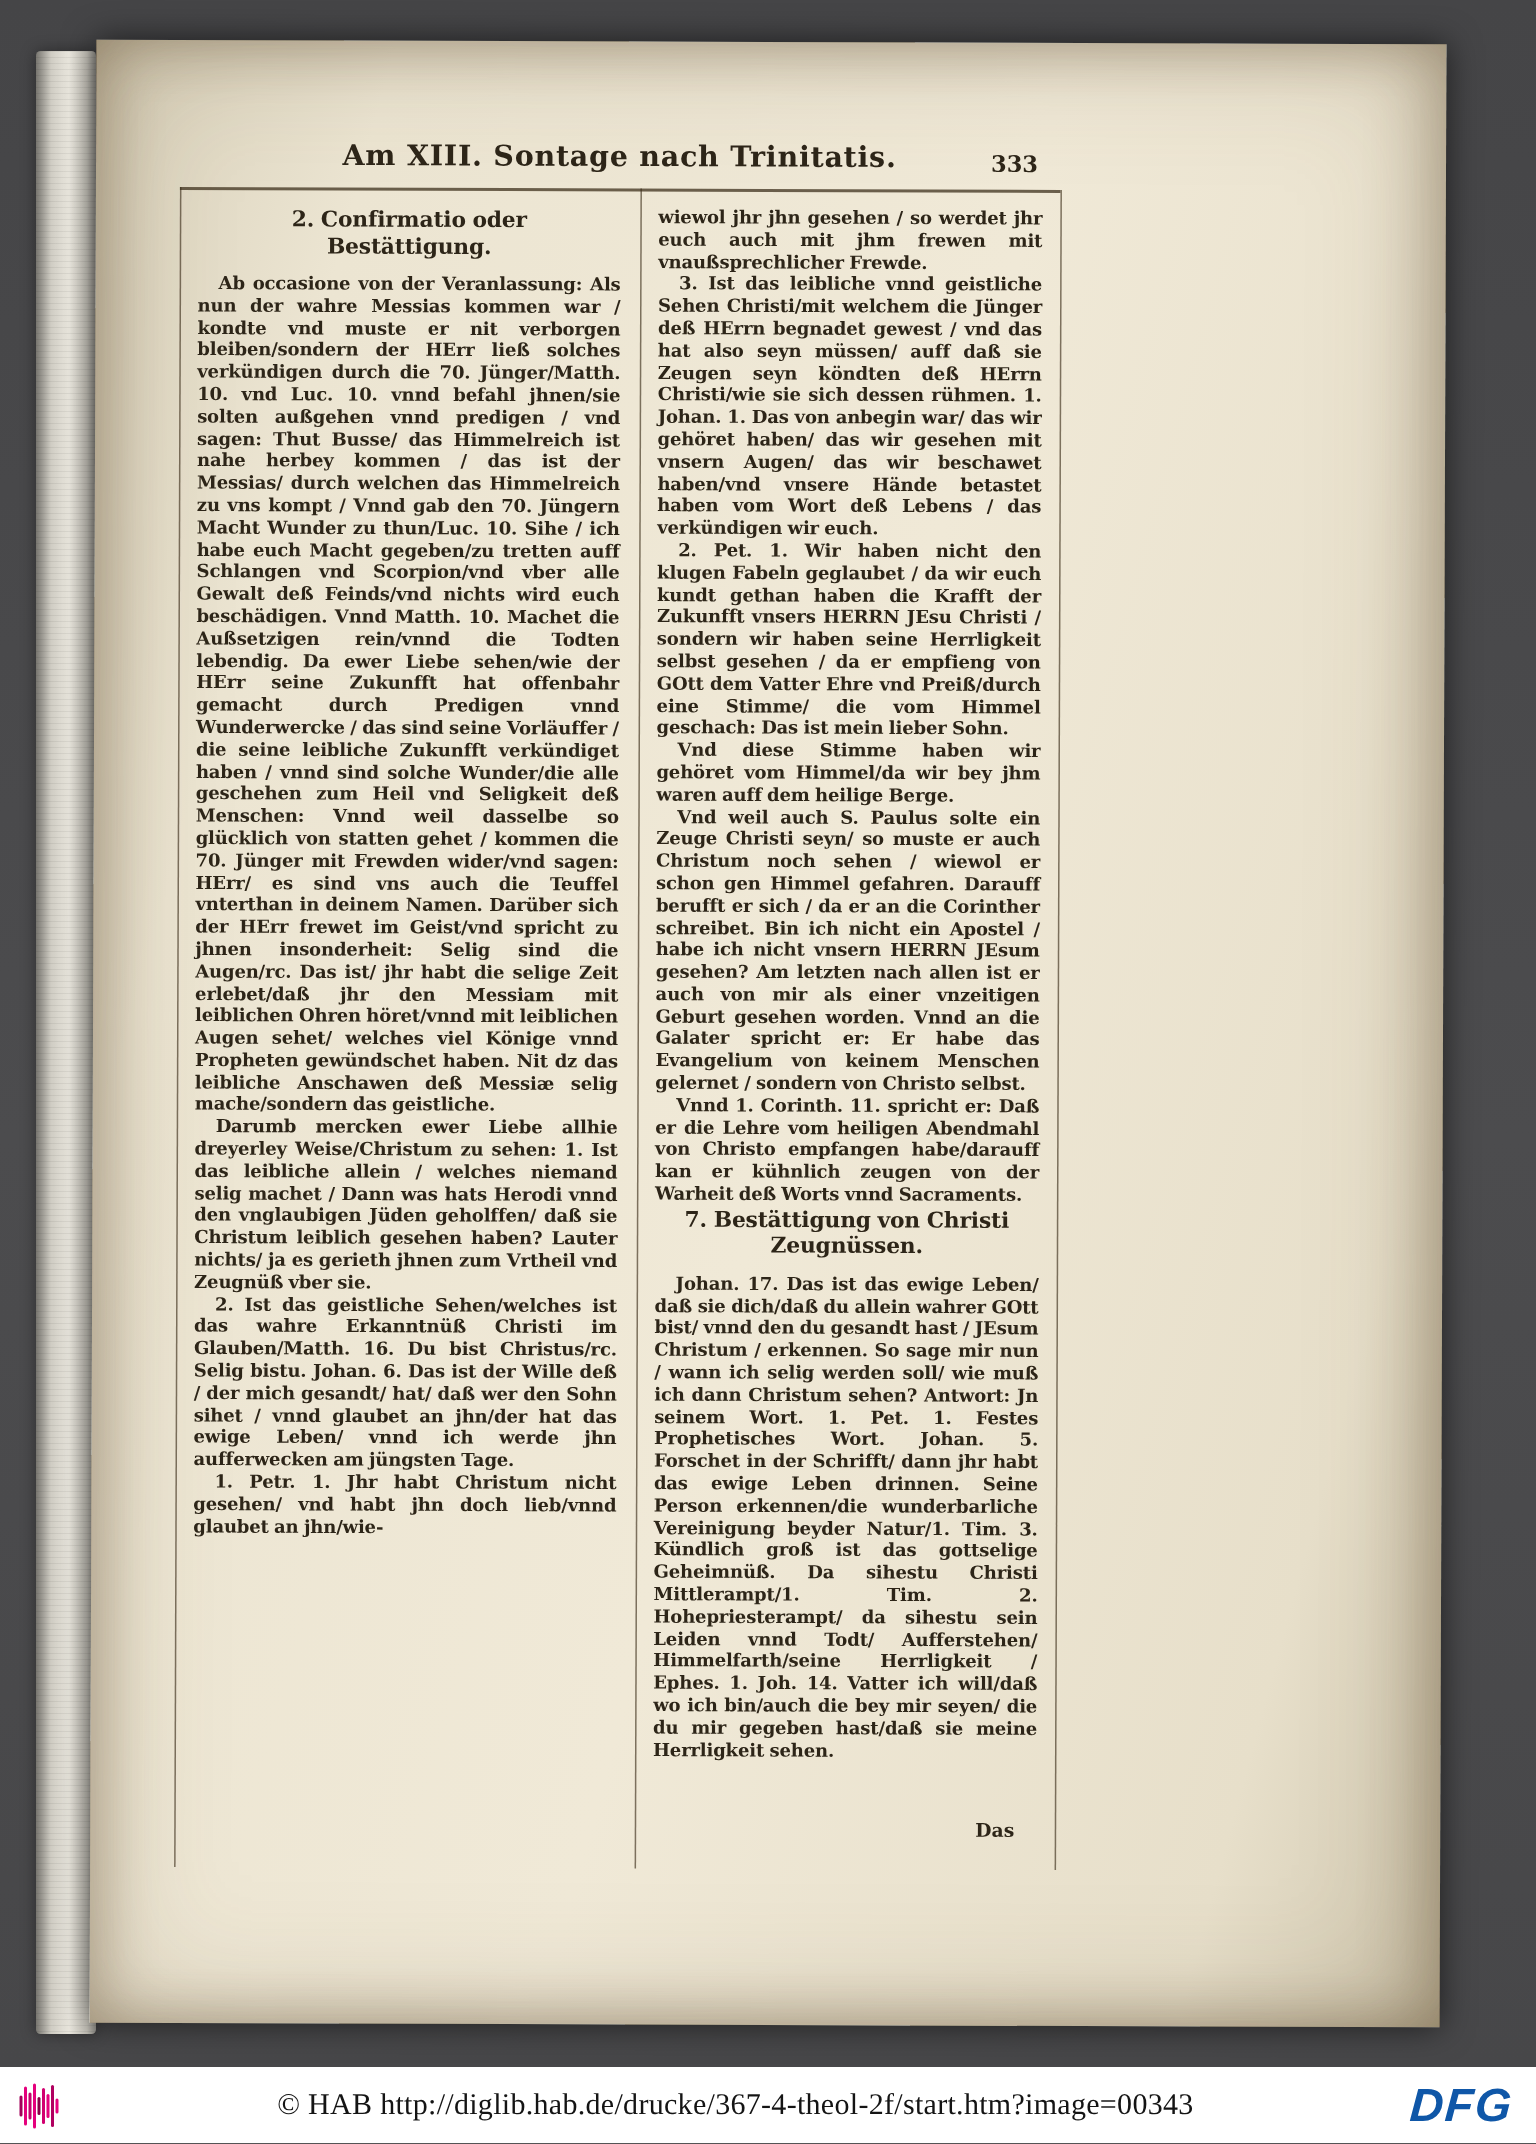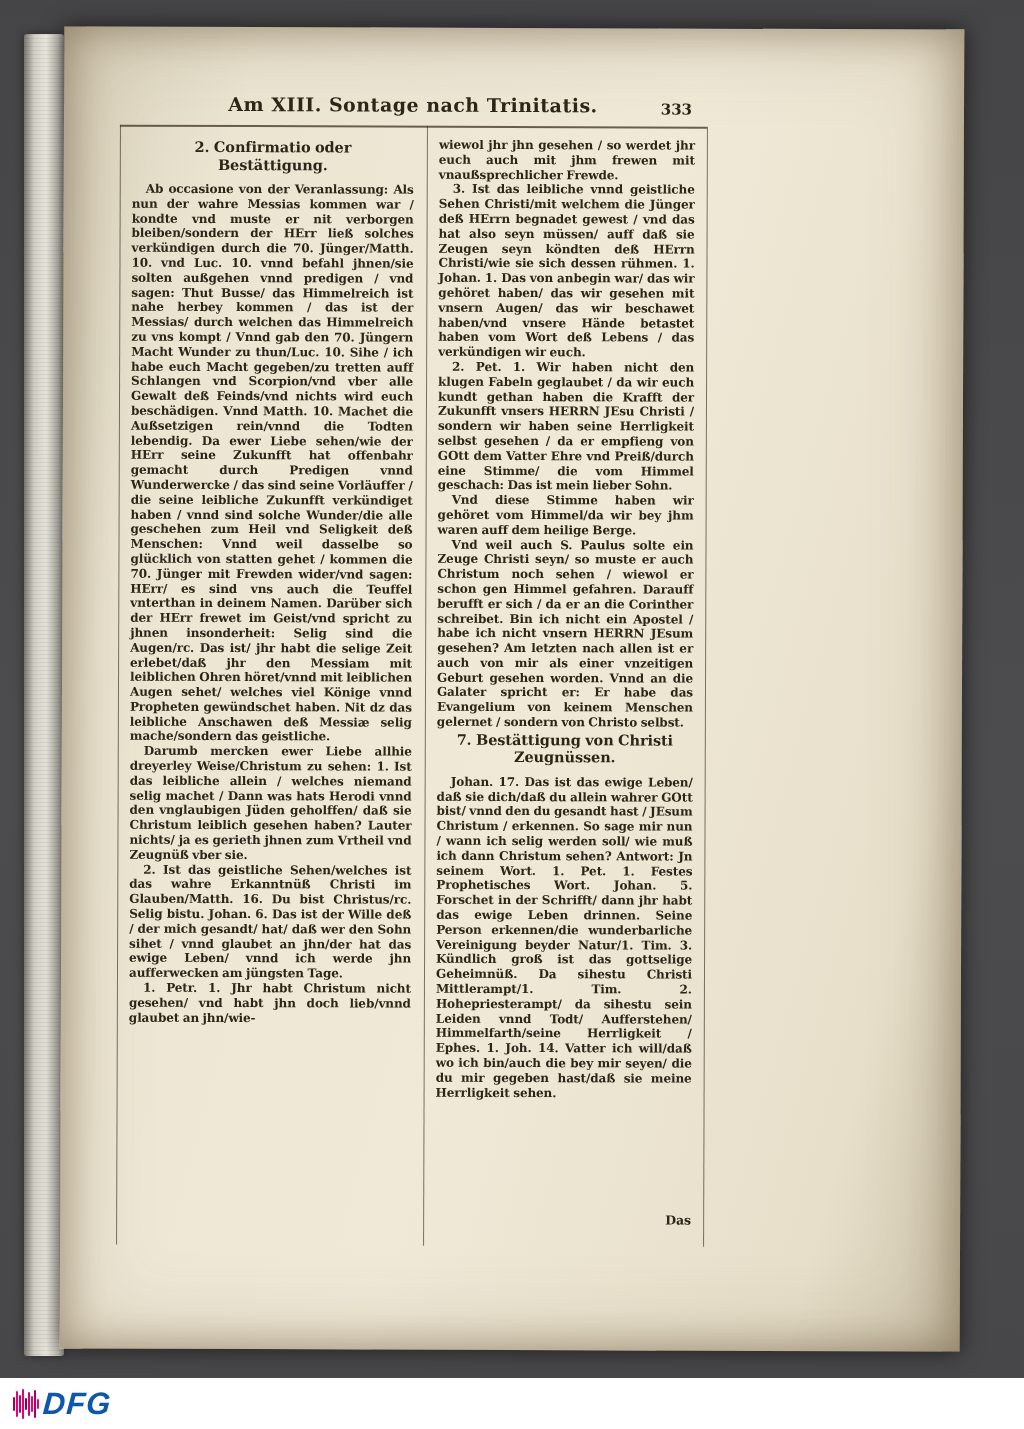--- a/index.html
+++ b/index.html
@@ -30,21 +30,21 @@
   .rule-v{position:absolute;top:98px;width:1px;height:1120px;background:rgba(62,48,28,.65);}
   .rv-left{left:56px;} .rv-mid{left:363px;} .rv-right{left:643px;}
   .col{position:absolute;top:110px;font-size:12px;line-height:14.8px;font-weight:700;
        text-align:justify;letter-spacing:-0.1px;word-spacing:-0.5px;hyphens:auto;}
   .col-left{left:68px;width:282px;}
   .col-right{left:375px;width:256px;}
   .para{margin:0;text-indent:14px;}
   .para.no-indent{text-indent:0;}
   .sec-heading{text-align:center;font-size:14.5px;line-height:17.5px;font-weight:700;
        margin:1px 16px 9px;text-indent:0;}
-  .catchword{position:absolute;left:375px;top:1184px;width:256px;text-align:right;
+  .catchword{position:absolute;left:360px;top:1184px;width:256px;text-align:right;
        font-size:12.5px;font-weight:700;}
   
   .footer{position:absolute;left:0;bottom:0;width:1024px;height:51px;background:#ffffff;
        display:flex;align-items:center;font-family:"Liberation Serif","DejaVu Serif",serif;}
   .color-bars-icon{margin-left:13px;display:flex;align-items:center;gap:1px;height:34px;}
   .color-bars-icon i{display:block;width:2px;border-radius:1px;}
   .footer-credit{flex:1;text-align:center;font-size:20px;color:#141414;letter-spacing:.2px;
        padding-left:6px;white-space:nowrap;overflow:hidden;}
   .dfg-logo{margin:0 16px 0 4px;font-family:"Liberation Sans","DejaVu Sans",sans-serif;
        font-size:31px;font-weight:700;font-style:italic;color:#0f57a8;letter-spacing:1px;
@@ -72,35 +72,37 @@
           <p class="para">Darumb mercken ewer Liebe allhie dreyerley Weise/Christum zu sehen: 1. Ist das leibliche allein / welches niemand selig machet / Dann was hats Herodi vnnd den vnglaubigen Jüden geholffen/ daß sie Christum leiblich gesehen haben? Lauter nichts/ ja es gerieth jhnen zum Vrtheil vnd Zeugnüß vber sie.</p>
           <p class="para">2. Ist das geistliche Sehen/welches ist das wahre Erkanntnüß Christi im Glauben/Matth. 16. Du bist Christus/rc. Selig bistu. Johan. 6. Das ist der Wille deß / der mich gesandt/ hat/ daß wer den Sohn sihet / vnnd glaubet an jhn/der hat das ewige Leben/ vnnd ich werde jhn aufferwecken am jüngsten Tage.</p>
           <p class="para">1. Petr. 1. Jhr habt Christum nicht gesehen/ vnd habt jhn doch lieb/vnnd glaubet an jhn/wie-</p>
         </div>
       <div class="col col-right">
           <p class="para no-indent">wiewol jhr jhn gesehen / so werdet jhr euch auch mit jhm frewen mit vnaußsprechlicher Frewde.</p>
           <p class="para">3. Ist das leibliche vnnd geistliche Sehen Christi/mit welchem die Jünger deß HErrn begnadet gewest / vnd das hat also seyn müssen/ auff daß sie Zeugen seyn köndten deß HErrn Christi/wie sie sich dessen rühmen. 1. Johan. 1. Das von anbegin war/ das wir gehöret haben/ das wir gesehen mit vnsern Augen/ das wir beschawet haben/vnd vnsere Hände betastet haben vom Wort deß Lebens / das verkündigen wir euch.</p>
           <p class="para">2. Pet. 1. Wir haben nicht den klugen Fabeln geglaubet / da wir euch kundt gethan haben die Krafft der Zukunfft vnsers HERRN JEsu Christi / sondern wir haben seine Herrligkeit selbst gesehen / da er empfieng von GOtt dem Vatter Ehre vnd Preiß/durch eine Stimme/ die vom Himmel geschach: Das ist mein lieber Sohn.</p>
           <p class="para">Vnd diese Stimme haben wir gehöret vom Himmel/da wir bey jhm waren auff dem heilige Berge.</p>
           <p class="para">Vnd weil auch S. Paulus solte ein Zeuge Christi seyn/ so muste er auch Christum noch sehen / wiewol er schon gen Himmel gefahren. Darauff berufft er sich / da er an die Corinther schreibet. Bin ich nicht ein Apostel / habe ich nicht vnsern HERRN JEsum gesehen? Am letzten nach allen ist er auch von mir als einer vnzeitigen Geburt gesehen worden. Vnnd an die Galater spricht er: Er habe das Evangelium von keinem Menschen gelernet / sondern von Christo selbst.</p>
+          <p class="para">Vnnd 1. Corinth. 11. spricht er: Daß er die Lehre vom heiligen Abendmahl von Christo empfangen habe/darauff kan er kühnlich zeugen von der Warheit deß Worts vnnd Sacraments.</p>
           <div class="sec-heading">7. Bestättigung von Christi Zeugnüssen.</div>
           <p class="para">Johan. 17. Das ist das ewige Leben/ daß sie dich/daß du allein wahrer GOtt bist/ vnnd den du gesandt hast / JEsum Christum / erkennen. So sage mir nun / wann ich selig werden soll/ wie muß ich dann Christum sehen? Antwort: Jn seinem Wort. 1. Pet. 1. Festes Prophetisches Wort. Johan. 5. Forschet in der Schrifft/ dann jhr habt das ewige Leben drinnen. Seine Person erkennen/die wunderbarliche Vereinigung beyder Natur/1. Tim. 3. Kündlich groß ist das gottselige Geheimnüß. Da sihestu Christi Mittlerampt/1. Tim. 2. Hohepriesterampt/ da sihestu sein Leiden vnnd Todt/ Aufferstehen/ Himmelfarth/seine Herrligkeit / Ephes. 1. Joh. 14. Vatter ich will/daß wo ich bin/auch die bey mir seyen/ die du mir gegeben hast/daß sie meine Herrligkeit sehen.</p>
         </div>
 
       <div class="catchword">Das</div>
     </div>
   </div>
 
   <div class="footer">
     <span class="color-bars-icon">
       <i style="height:14px;background:#a2005a"></i>
       <i style="height:26px;background:#e5007d"></i>
       <i style="height:18px;background:#c4006c"></i>
       <i style="height:30px;background:#e5007d"></i>
       <i style="height:12px;background:#8a0048"></i>
       <i style="height:24px;background:#d10070"></i>
       <i style="height:16px;background:#e5007d"></i>
       <i style="height:28px;background:#b00060"></i>
       <i style="height:10px;background:#e5007d"></i>
     </span>
+    <span class="footer-credit">© HAB http://diglib.hab.de/drucke/367-4-theol-2f/start.htm?image=00343</span>
     <span class="dfg-logo">DFG</span>
   </div>
 </div>
 
 </body></html>

